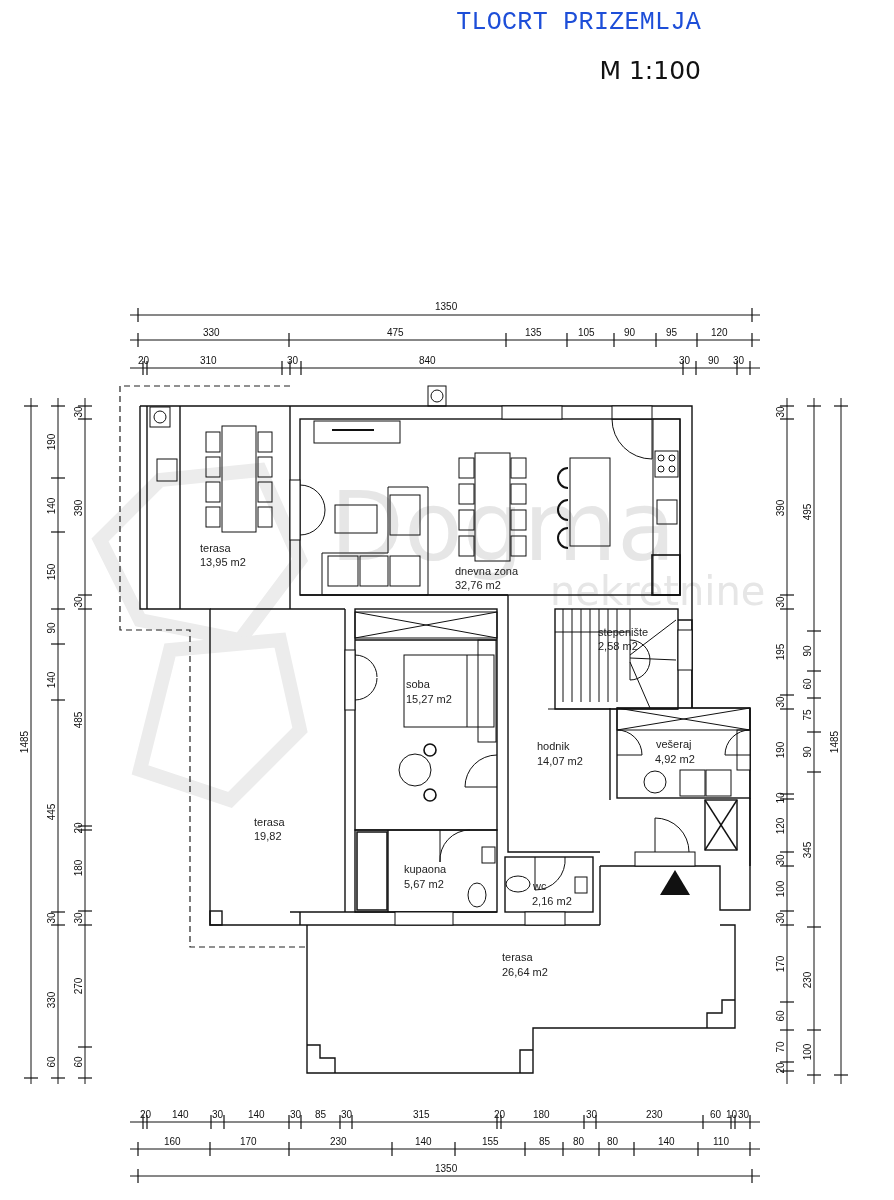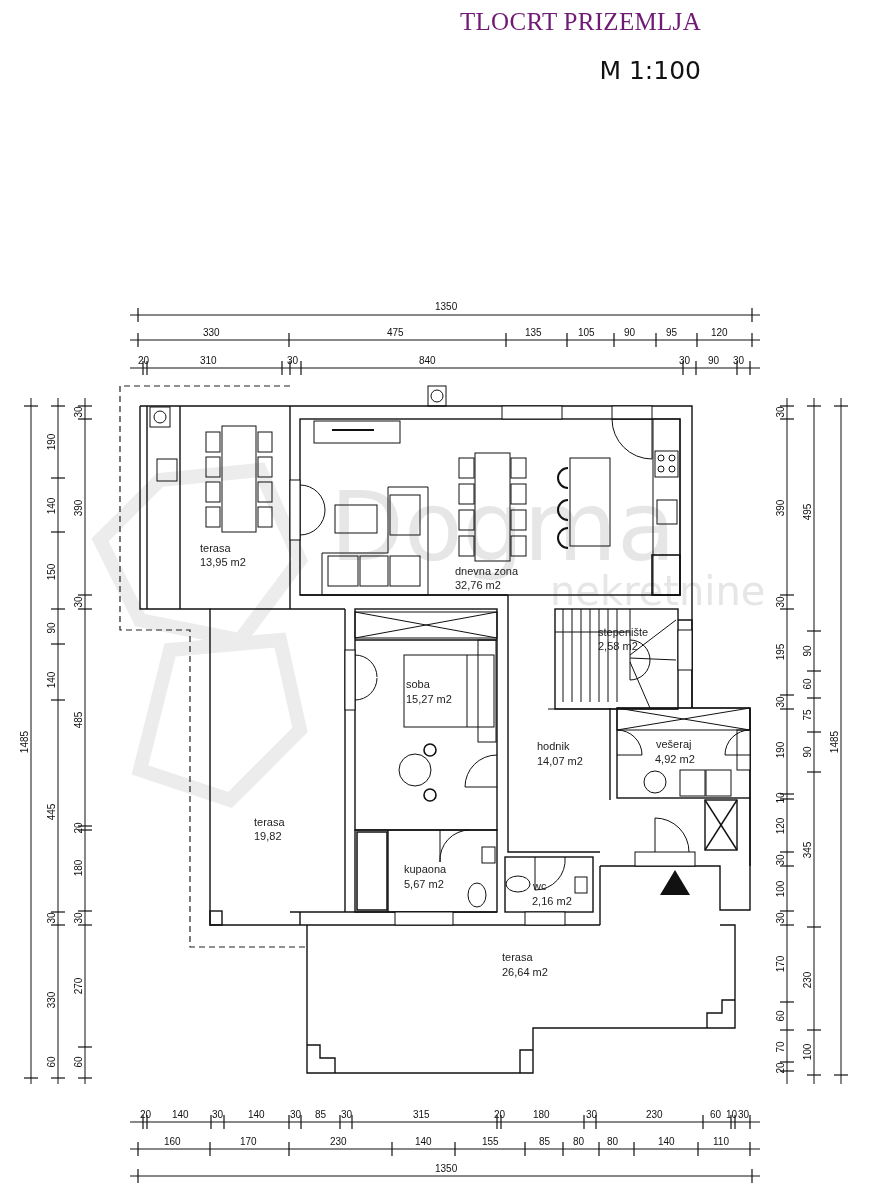--- a/index.html
+++ b/index.html
@@ -1,17 +1,17 @@
 <!DOCTYPE html>
 <html><head>
 <meta charset="utf-8">
 <style>
   html,body{margin:0;padding:0;background:#fff;}
   body{width:894px;height:1200px;position:relative;overflow:hidden;font-family:"DejaVu Sans",sans-serif;}
-  .title{position:absolute;right:193px;top:8px;font-family:Liberation Serif, serif;font-size:25px;color:#701a75;text-align:right;letter-spacing:0.3px;}
+  .title{position:absolute;right:193px;top:8px;font-family:Liberation Mono, monospace;font-size:25px;color:#1d4ed8;text-align:right;letter-spacing:0.3px;}
   .scale{position:absolute;right:193px;top:56px;font-family:"DejaVu Sans",sans-serif;font-size:25px;color:#111;text-align:right;margin-left:16px;}
   svg{position:absolute;left:0;top:0;}
   .dim{font-family:"Liberation Sans",sans-serif;font-size:10px;fill:#111;}
   .room{font-family:"Liberation Sans",sans-serif;font-size:11px;fill:#222;}
   .wm{font-family:"DejaVu Sans",sans-serif;fill:#e6e6e6;}
 </style>
 </head>
 <body>
 
 <div class="title">TLOCRT PRIZEMLJA</div>

